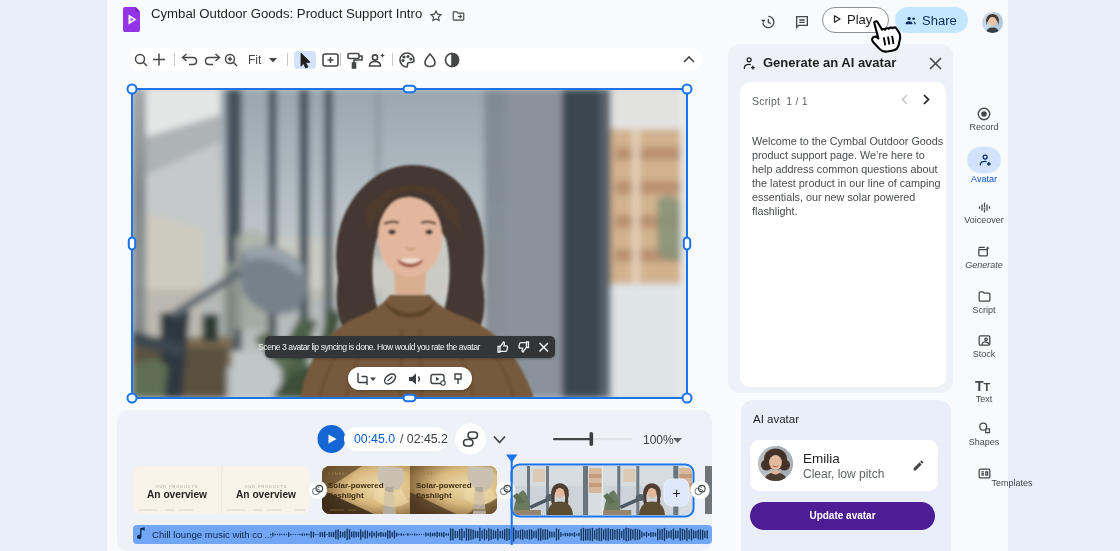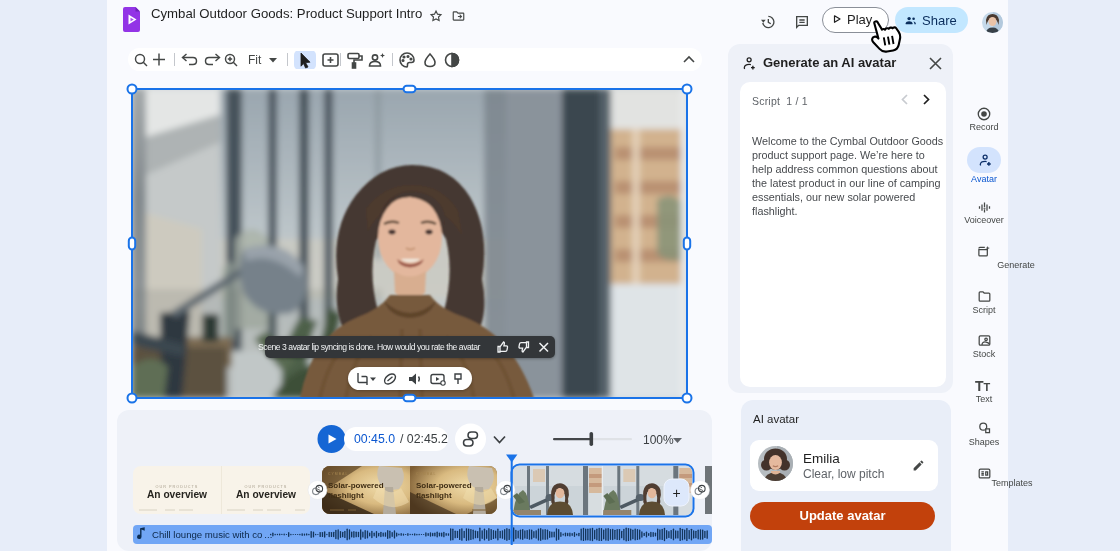--- a/index.html
+++ b/index.html
@@ -317,21 +317,21 @@
       <path d="M14.8 19.8 Q17.5 21.5 20.2 19.8" stroke="#b27c62" stroke-width="1.1" fill="none"></path>
       <path d="M6 35 Q7 26.5 17.5 26.5 Q28 26.5 29 35 Z" fill="#4c3d33"></path>
       <path d="M13 26.8 Q17.5 30 22 26.8 L22 25 L13 25 Z" fill="#e0b496"></path>
     </g>
   </svg>
   <div class="abs" style="left:803px;top:451px;font-size:13.5px;font-weight:500;color:#1f1f1f;">Emilia</div>
   <div class="abs" style="left:803px;top:467px;font-size:12px;color:#5f6368;">Clear, low pitch</div>
   <svg class="abs" style="left:912px;top:459px" width="13" height="13" viewBox="0 0 24 24">
       <path fill="#444746" d="M3 17.2 V21 h3.8 L17.8 10 14 6.2 Z M20.7 7.1 a1 1 0 0 0 0-1.4 L18.3 3.3 a1 1 0 0 0-1.4 0 L15.1 5.1 18.9 8.9 Z"></path>
     </svg>
-  <div class="abs" style="left:750px;top:502px;width:185px;height:28px;background:#c2410c;border-radius:14px;text-align:center;line-height:28px;font-size:13px;font-weight:bold;color:#fff;">Update avatar</div>
+  <div class="abs" style="left:750px;top:502px;width:185px;height:28px;background:#4c1d95;border-radius:14px;text-align:center;line-height:28px;font-size:10px;font-weight:bold;color:#fff;">Update avatar</div>
 
   <div class="abs" style="left:967px;top:147px;width:34px;height:26px;background:#d3e3fd;border-radius:14px;"></div>
   <svg class="abs" style="left:976px;top:106px" width="16" height="16" viewBox="0 0 24 24">
       <circle cx="12" cy="12" r="8.6" fill="none" stroke="#444746" stroke-width="2"></circle>
       <circle cx="12" cy="12" r="4.2" fill="#444746"></circle>
     </svg>
   <div class="sblabel" style="left:960px;top:122px;">Record</div>
   <svg class="abs" style="left:977px;top:153px" width="15" height="15" viewBox="0 0 24 24" fill="none" stroke="#0b2e68" stroke-width="2">
       <circle cx="13" cy="6.5" r="3.2"></circle>
       <path d="M6.5 19.5 Q5 19.5 5.3 18 Q6 13.5 13 13.5 q1.3 0 2.4.2"></path>
@@ -340,21 +340,21 @@
   <div class="sblabel" style="left:960px;top:174px;color:#0b57d0;">Avatar</div>
   <svg class="abs" style="left:977px;top:200px" width="15" height="15" viewBox="0 0 24 24" fill="none" stroke="#444746" stroke-width="2">
       <path d="M4 10 v4 M8 7 v10 M12 4 v7 M12 15 v5 M16 7 v10 M20 10 v4"></path>
       <circle cx="12" cy="13.5" r="0.5"></circle>
     </svg>
   <div class="sblabel" style="left:960px;top:215px;">Voiceover</div>
   <svg class="abs" style="left:977px;top:244px" width="15" height="15" viewBox="0 0 24 24" fill="none" stroke="#444746" stroke-width="2">
       <path d="M3 7 Q3 5.5 4.5 5.5 h8 M16.5 9 v8.5 q0 1.5 -1.5 1.5 h-10.5 q-1.5 0 -1.5 -1.5 v-8.5 h13.5 z"></path>
       <path d="M17 3 l.9 2.6 2.6.9 -2.6.9 -.9 2.6 -.9-2.6 -2.6-.9 2.6-.9 z" fill="#444746" stroke="none"></path>
     </svg>
-  <div class="sblabel" style="left:992px;top:260px;">Generate</div>
+  <div class="sblabel" style="left:960px;top:260px;font-style:italic;">Generate</div>
   <svg class="abs" style="left:977px;top:289px" width="15" height="15" viewBox="0 0 24 24" fill="none" stroke="#444746" stroke-width="2">
       <path d="M3.5 6 Q3.5 4.5 5 4.5 L9.5 4.5 L11.5 6.5 L19 6.5 Q20.5 6.5 20.5 8 L20.5 18 Q20.5 19.5 19 19.5 L5 19.5 Q3.5 19.5 3.5 18 Z"></path>
     </svg>
   <div class="sblabel" style="left:960px;top:305px;">Script</div>
   <svg class="abs" style="left:977px;top:333px" width="15" height="15" viewBox="0 0 24 24" fill="none" stroke="#444746" stroke-width="2">
       <rect x="3.5" y="4.5" width="17" height="15" rx="2"></rect>
       <circle cx="14.5" cy="10" r="2"></circle>
       <path d="M8 19 Q8 13.5 14.5 14.5 Q18.5 15.2 20 18"></path>
     </svg>
   <div class="sblabel" style="left:960px;top:349px;">Stock</div>

